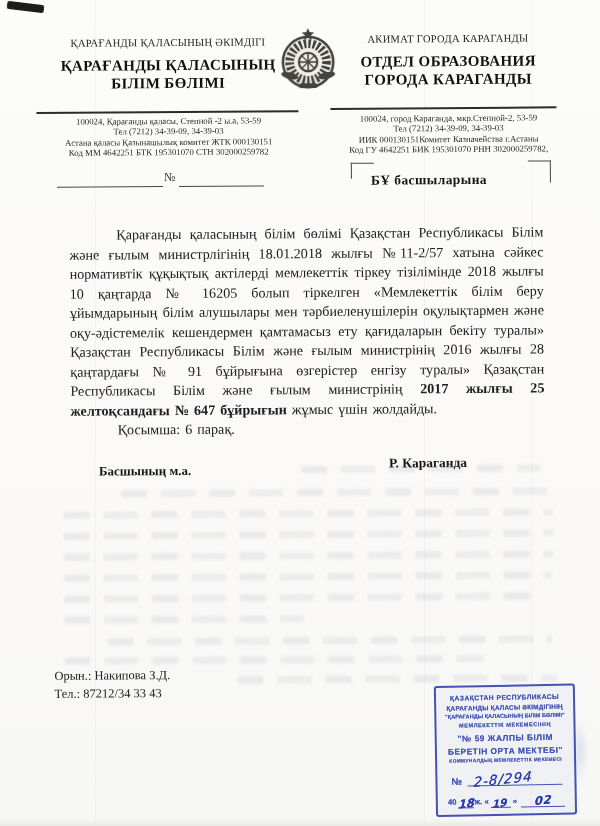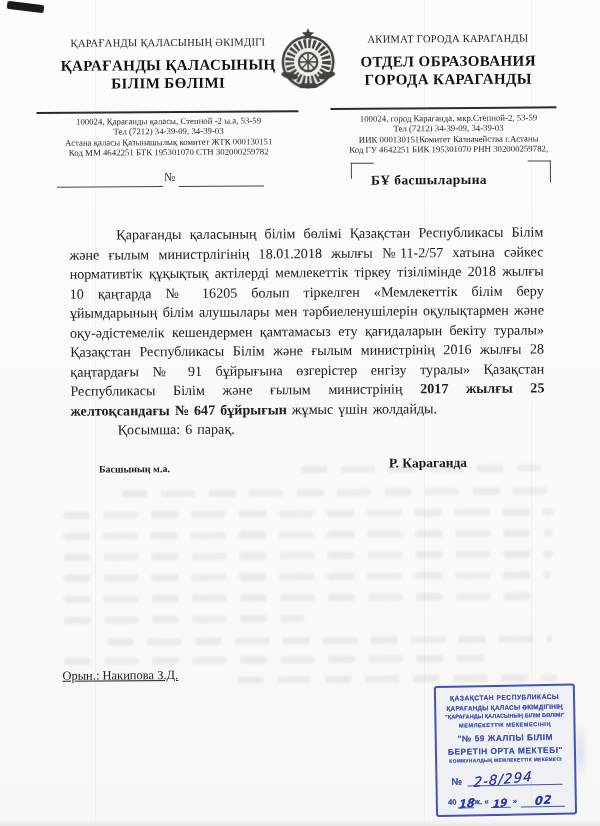--- a/index.html
+++ b/index.html
@@ -48,25 +48,25 @@
   .corner-tl{left:352px;top:163px;border-left:1.5px solid #454540;border-top:1.5px solid #454540;height:15px;}
   .corner-tr{left:529px;top:162px;border-right:1.5px solid #454540;border-top:1.5px solid #454540;}
   .recipient{position:absolute;left:372px;top:173px;width:160px;font-size:13.5px;font-weight:bold;letter-spacing:.4px;color:#161616;}
 
   
   .body-text{position:absolute;left:70px;top:224px;width:474px;font-size:14.1px;line-height:19.5px;
     text-align:justify;color:#202022;word-spacing:1.5px;}
   .body-text p{margin:0;text-indent:47px;}
 
   
-  .sig-position{position:absolute;left:98px;top:462px;font-size:10px;font-weight:bold;color:#161616;}
+  .sig-position{position:absolute;left:98px;top:462px;font-size:13px;font-weight:bold;color:#161616;}
   .sig-name{position:absolute;left:388px;top:456px;font-size:13.5px;font-weight:bold;color:#161616;}
 
   
-  .executor{position:absolute;left:60px;top:666px;font-size:12.5px;line-height:17.5px;color:#202022;text-decoration:underline;}
+  .executor{position:absolute;left:52px;top:666px;font-size:12.5px;line-height:17.5px;color:#202022;}
 
   
   .bleed-row{position:absolute;height:7px;border-radius:3px;filter:blur(.9px);
     background:repeating-linear-gradient(90deg,rgba(123,133,153,.13) 0 26px,rgba(0,0,0,0) 26px 40px,rgba(123,133,153,.10) 40px 74px,rgba(0,0,0,0) 74px 88px);}
 
   
   .stamp{position:absolute;left:432px;top:686px;width:141px;height:131px;
     border:2px solid #4253b4;border-radius:3px;background:rgba(80,100,205,0.045);
     font-family:"Liberation Sans", sans-serif;color:#4253b4;text-align:center;
     transform:rotate(-0.6deg);box-sizing:border-box;padding-top:6px;
@@ -160,20 +160,21 @@
     <div class="body-text">
       <p><span>Қарағанды қаласының білім бөлімі Қазақстан Республикасы Білім және ғылым министрлігінің 18.01.2018 жылғы №11-2/57 хатына сәйкес нормативтік құқықтық актілерді мемлекеттік тіркеу тізілімінде 2018 жылғы 10 қаңтарда № 16205 болып тіркелген «Мемлекеттік білім беру ұйымдарының білім алушылары мен тәрбиеленушілерін оқулықтармен және оқу-әдістемелік кешендермен қамтамасыз ету қағидаларын бекіту туралы» Қазақстан Республикасы Білім және ғылым министрінің 2016 жылғы 28 қаңтардағы № 91 бұйрығына өзгерістер енгізу туралы» Қазақстан Республикасы Білім және ғылым министрінің </span><strong>2017 жылғы 25 желтоқсандағы № 647 бұйрығын</strong><span> жұмыс үшін жолдайды.</span></p>
       <p>Қосымша: 6 парақ.</p>
     </div>
 
     <div class="sig-position">Басшының м.а.</div>
     <div class="sig-name">Р. Караганда</div>
 
     <div class="executor">
       <div>Орын.: Накипова З.Д.</div>
+      <div>Тел.: 87212/34 33 43</div>
     </div>
 
     <div>
       <div class="bleed-row" style="top:466px;left:300px;width:240px;"></div>
       <div class="bleed-row" style="top:489px;left:120px;width:430px;"></div>
       <div class="bleed-row" style="top:510px;left:62px;width:490px;"></div>
       <div class="bleed-row" style="top:531px;left:62px;width:490px;"></div>
       <div class="bleed-row" style="top:552px;left:62px;width:490px;"></div>
       <div class="bleed-row" style="top:573px;left:62px;width:488px;"></div>
       <div class="bleed-row" style="top:594px;left:62px;width:470px;"></div>

